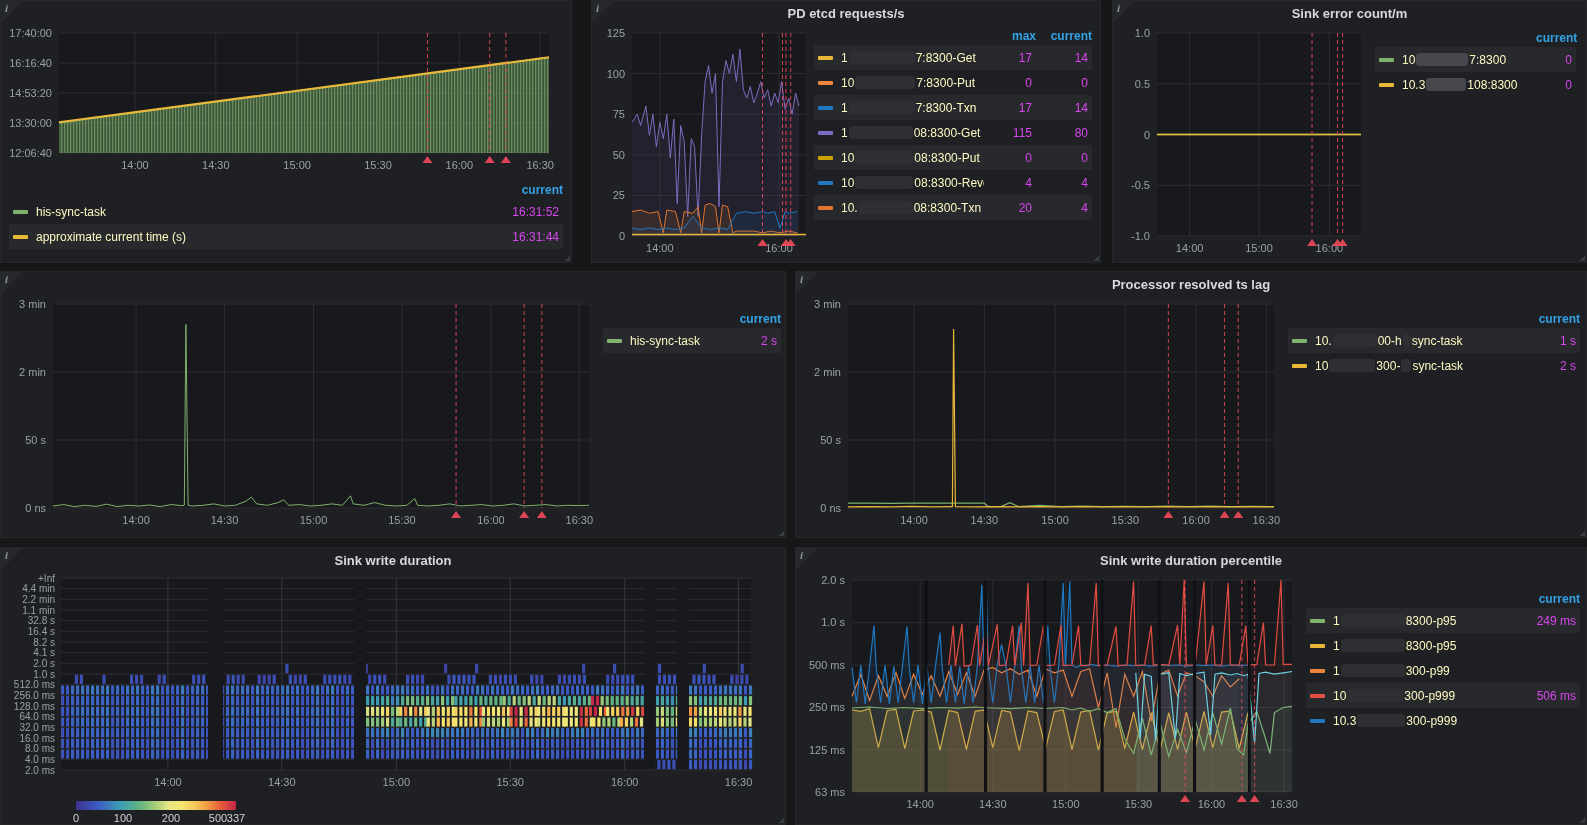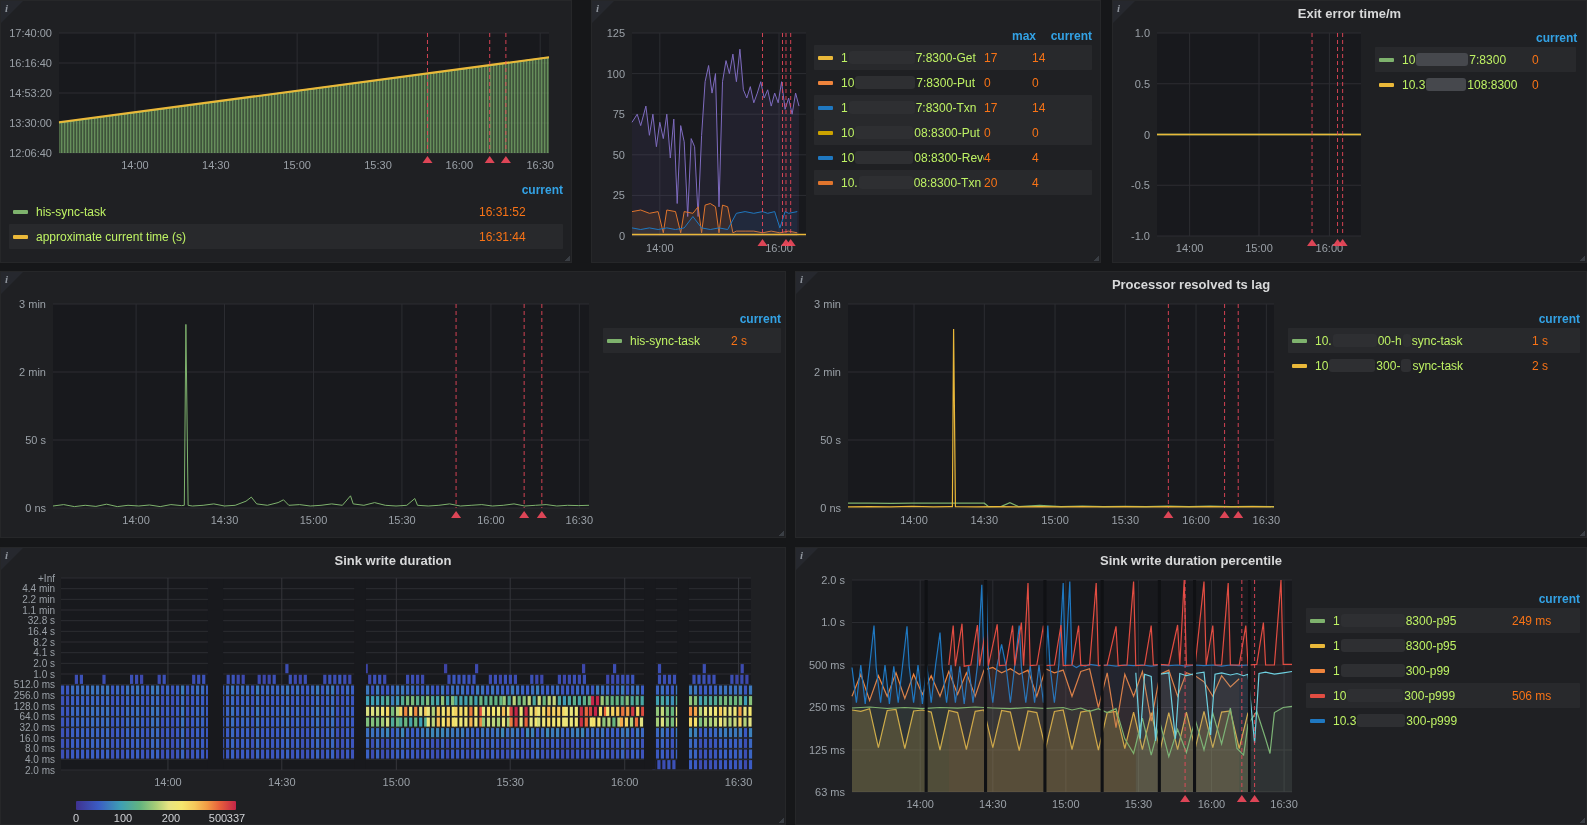--- a/index.html
+++ b/index.html
@@ -12,22 +12,22 @@
   .ptitle{position:absolute;top:0;left:0;right:0;height:26px;line-height:26px;text-align:center;
           color:#d8d9da;font-size:13px;font-weight:bold;cursor:pointer;z-index:2;}
   .ptitle .caret{color:#9aa0a7;font-size:10px;margin-left:5px;}
   svg.chart{position:absolute;display:block;}
   .legend{position:absolute;font-size:12px;color:#d0d2d6;z-index:3;}
   .lheader{display:flex;justify-content:flex-end;height:18px;line-height:18px;font-weight:bold;}
   .lheader span{text-align:right;color:#33a2e5;}
   .lrow{display:flex;align-items:center;height:25px;padding:0 4px;border-radius:1px;}
   .lrow.alt{background:rgba(255,255,255,0.045);}
   .swatch{display:inline-block;width:15px;height:4px;border-radius:1px;margin-right:8px;flex:none;}
-  .lbl{flex:1;white-space:nowrap;overflow:hidden;color:#bef264;}
-  .lval{color:#f97316;flex:none;}
+  .lbl{flex:1;white-space:nowrap;overflow:hidden;color:#fef9c3;}
+  .lval{text-align:right;color:#d946ef;flex:none;}
   .blob{display:inline-block;height:13px;border-radius:3px;background:#2e2f32;filter:blur(0.7px);
         margin:0 1px;vertical-align:-2px;}
   .blob.light{background:#46484d;}
   .rz{position:absolute;right:1px;bottom:1px;width:9px;height:9px;
       background:linear-gradient(315deg,#3a3e44 0%,#3a3e44 28%,transparent 30%);}
   #cbar{position:absolute;height:9px;border-radius:1px;}
   .cblab{position:absolute;color:#d0d2d6;font-size:11px;transform:translateX(-50%);}
 </style>
 </head>
 <body>
@@ -93,20 +93,21 @@
           <span class="lval" style="width: 80px;">16:31:44</span>
         </div>
       </div>
     <div class="rz"></div>
   </div>
 
   <div class="panel" id="p1" style="left:591px;top:0;width:510px;height:263px">
     <div class="corner">
         <span class="i">i</span>
       </div>
+    <div class="ptitle"><span>PD etcd requests/s</span></div>
     <svg class="chart" id="c1" style="left:4px;top:26px" width="214" height="235">
         <rect x="36" y="6" width="174" height="203" fill="#18191d"></rect>
         <line x1="36" y1="209" x2="210" y2="209" stroke="#2c2d32" stroke-width="1"></line>
         <text x="29" y="213" text-anchor="end" font-size="11" fill="#9aa0a7" font-family="&quot;Liberation Sans&quot;,sans-serif">0</text>
         <line x1="36" y1="168.4" x2="210" y2="168.4" stroke="#2c2d32" stroke-width="1"></line>
         <text x="29" y="172.4" text-anchor="end" font-size="11" fill="#9aa0a7" font-family="&quot;Liberation Sans&quot;,sans-serif">25</text>
         <line x1="36" y1="127.8" x2="210" y2="127.8" stroke="#2c2d32" stroke-width="1"></line>
         <text x="29" y="131.8" text-anchor="end" font-size="11" fill="#9aa0a7" font-family="&quot;Liberation Sans&quot;,sans-serif">50</text>
         <line x1="36" y1="87.2" x2="210" y2="87.2" stroke="#2c2d32" stroke-width="1"></line>
         <text x="29" y="91.2" text-anchor="end" font-size="11" fill="#9aa0a7" font-family="&quot;Liberation Sans&quot;,sans-serif">75</text>
@@ -149,20 +150,26 @@
           <span class="lbl"><span>10</span><span class="blob" style="width: 60px;"></span><span>7:8300-Put</span></span>
           <span class="lval" style="width: 48px;">0</span>
           <span class="lval" style="width: 56px;">0</span>
         </div>
         <div class="lrow alt">
           <span class="swatch" style="background: rgb(31, 120, 193);"></span>
           <span class="lbl"><span>1</span><span class="blob" style="width: 66px;"></span><span>7:8300-Txn</span></span>
           <span class="lval" style="width: 48px;">17</span>
           <span class="lval" style="width: 56px;">14</span>
         </div>
+        <div class="lrow">
+          <span class="swatch" style="background: rgb(126, 107, 191);"></span>
+          <span class="lbl"><span>1</span><span class="blob" style="width: 64px;"></span><span>08:8300-Get</span></span>
+          <span class="lval" style="width: 48px;">115</span>
+          <span class="lval" style="width: 56px;">80</span>
+        </div>
         <div class="lrow alt">
           <span class="swatch" style="background: rgb(204, 163, 0);"></span>
           <span class="lbl"><span>10</span><span class="blob" style="width: 58px;"></span><span>08:8300-Put</span></span>
           <span class="lval" style="width: 48px;">0</span>
           <span class="lval" style="width: 56px;">0</span>
         </div>
         <div class="lrow">
           <span class="swatch" style="background: rgb(31, 120, 193);"></span>
           <span class="lbl"><span>10</span><span class="blob" style="width: 58px;"></span><span>08:8300-Revoke</span></span>
           <span class="lval" style="width: 48px;">4</span>
@@ -175,21 +182,21 @@
           <span class="lval" style="width: 56px;">4</span>
         </div>
       </div>
     <div class="rz"></div>
   </div>
 
   <div class="panel" id="p2" style="left:1112px;top:0;width:475px;height:263px">
     <div class="corner">
         <span class="i">i</span>
       </div>
-    <div class="ptitle"><span>Exit error time/m</span></div>
+    <div class="ptitle"><span>Sink error count/m</span></div>
     <svg class="chart" id="c2" style="left:4px;top:26px" width="252" height="235">
         <rect x="40" y="6" width="204" height="203" fill="#18191d"></rect>
         <line x1="40" y1="209" x2="244" y2="209" stroke="#2c2d32" stroke-width="1"></line>
         <text x="33" y="213" text-anchor="end" font-size="11" fill="#9aa0a7" font-family="&quot;Liberation Sans&quot;,sans-serif">-1.0</text>
         <line x1="40" y1="158.25" x2="244" y2="158.25" stroke="#2c2d32" stroke-width="1"></line>
         <text x="33" y="162.25" text-anchor="end" font-size="11" fill="#9aa0a7" font-family="&quot;Liberation Sans&quot;,sans-serif">-0.5</text>
         <line x1="40" y1="107.5" x2="244" y2="107.5" stroke="#2c2d32" stroke-width="1"></line>
         <text x="33" y="111.5" text-anchor="end" font-size="11" fill="#9aa0a7" font-family="&quot;Liberation Sans&quot;,sans-serif">0</text>
         <line x1="40" y1="56.75" x2="244" y2="56.75" stroke="#2c2d32" stroke-width="1"></line>
         <text x="33" y="60.75" text-anchor="end" font-size="11" fill="#9aa0a7" font-family="&quot;Liberation Sans&quot;,sans-serif">0.5</text>

